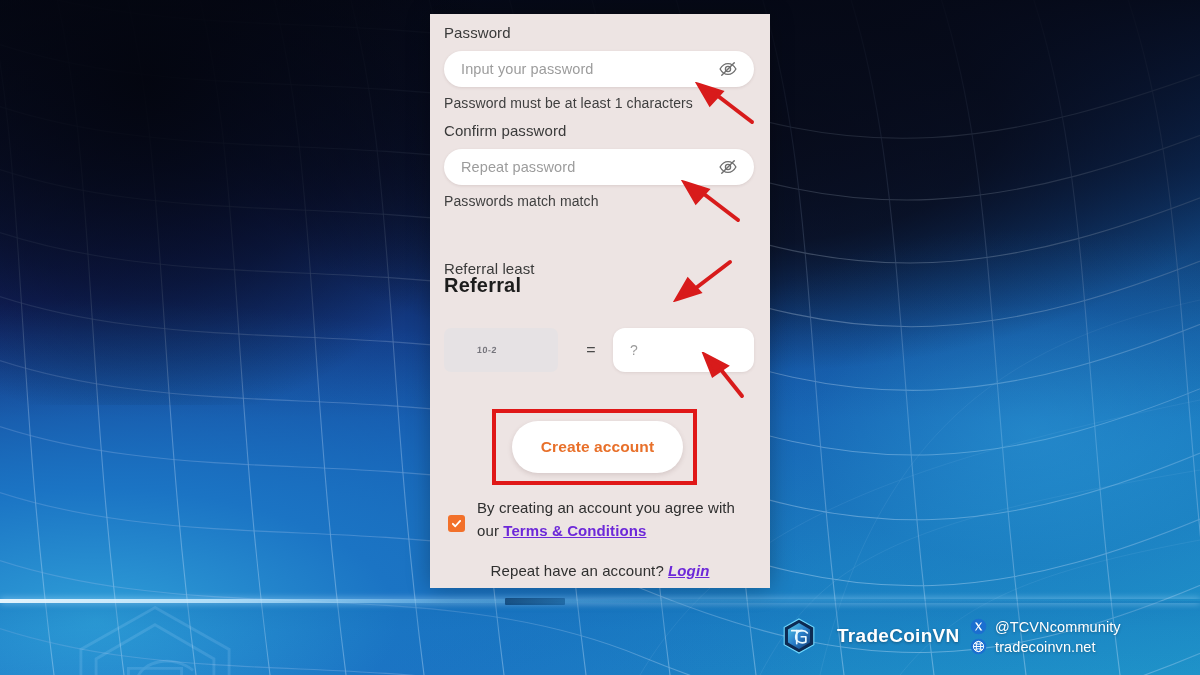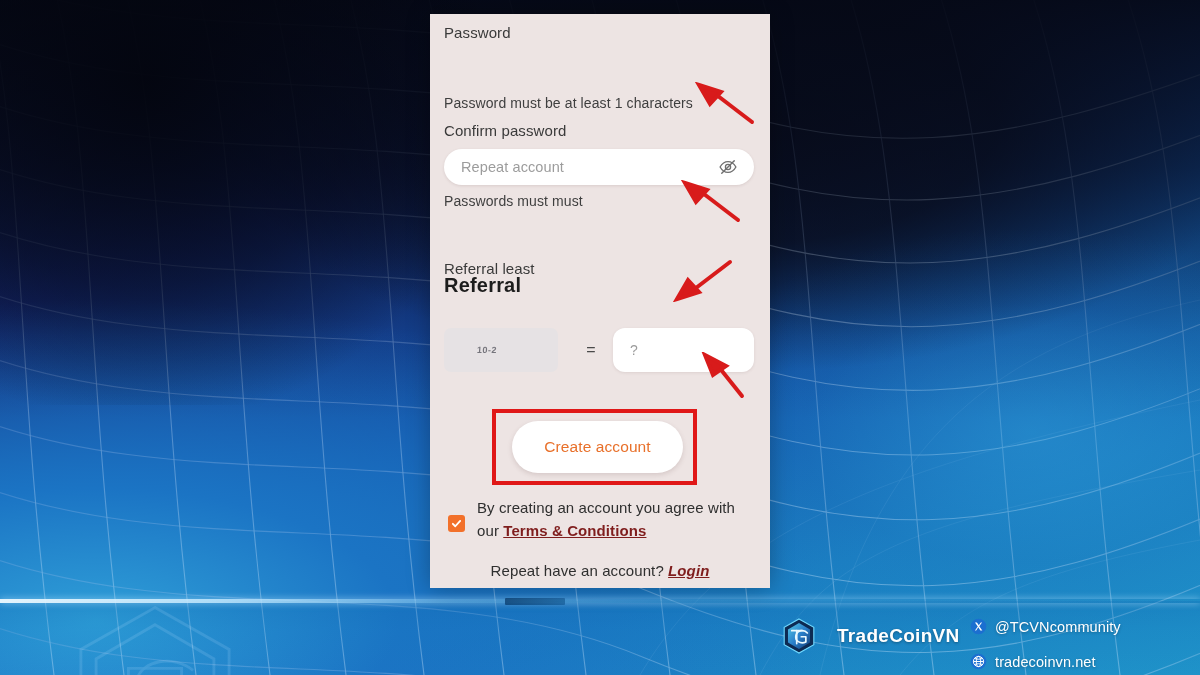--- a/index.html
+++ b/index.html
@@ -159,40 +159,40 @@
     box-sizing: border-box;
   }
   .cta-btn {
     position: absolute; left: 82px; top: 407px;
     width: 171px; height: 52px;
     background: #ffffff;
     border-radius: 26px;
     border: none;
     box-shadow: 0 2px 5px rgba(120,90,90,.20);
     color: #e8702a;
-    font-size: 15.5px; font-weight: normal;
+    font-size: 15.5px; font-weight: bold;
     font-family: "Liberation Sans", sans-serif;
     letter-spacing: .1px;
     cursor: pointer;
   }
 
   
   .terms-row { position: absolute; left: 18px; top: 482px; width: 306px; display: flex; align-items: flex-start; }
   .checkbox {
     width: 17px; height: 17px; flex: 0 0 17px;
     background: #f2702a; border-radius: 3px;
     display: flex; align-items: center; justify-content: center;
     margin-top: 19px; margin-right: 12px;
   }
   .terms-text {
     font-size: 15px; color: #2f2f2f; line-height: 1.55;
     letter-spacing: .1px;
   }
   .link {
-    color: #7f1d1d; text-decoration: underline; font-weight: bold;
+    color: #6d28d9; text-decoration: underline; font-weight: bold;
     cursor: pointer;
   }
   .login-row {
     position: absolute; left: 0; right: 0; top: 548px;
     text-align: center; font-size: 15px; color: #2f2f2f;
     letter-spacing: .1px;
   }
   .login-row .link { font-weight: bold; font-style: italic; }
 
   
@@ -204,21 +204,21 @@
     display: flex; align-items: center;
   }
   .brand-name {
     margin-left: 19px;
     color: #ffffff; font-size: 19px; font-weight: bold;
     letter-spacing: .3px;
     text-shadow: 0 1px 3px rgba(0,0,0,.35);
   }
   .socials {
     position: absolute; left: 970px; top: 618px;
-    display: flex; flex-direction: column; gap: 18px;
+    display: flex; flex-direction: column; gap: 3px;
   }
   .social-row { display: flex; align-items: center; }
   .social-row .s-txt {
     margin-left: 8px; color: #ffffff; font-size: 14.5px;
     letter-spacing: .1px;
     text-shadow: 0 1px 3px rgba(0,0,0,.3);
   }
 </style>
 </head>
 <body>
@@ -290,37 +290,47 @@
       <path d="M72 72 L128 72 L128 86 L108 86 L108 134 L92 134 L92 86 L72 86 Z"></path>
       <path d="M140 74 C 120 58, 86 62, 80 86 C 74 112, 100 128, 122 120 L122 100 L104 100"></path>
     </g>
   </svg>
 
   <div class="panel">
     <div class="panel-inner">
 
       <div class="field-label lbl-password">Password</div>
 
-
-      <div class="hint hint-pw">Password must be at least 1 characters</div>
-
-      <div class="field-label lbl-confirm">Confirm password</div>
-
-      <div class="pill-input in-confirm">
-        <span class="ph">Repeat account</span>
+      <div class="pill-input in-password">
+        <span class="ph">Input your password</span>
         <span class="eye-btn">
           <svg width="20" height="20" viewBox="0 0 24 24" fill="none" stroke="#6f6f6f" stroke-width="1.6" stroke-linecap="round">
             <path d="M2.5 12 C 5 7.5, 9 5.5, 12 5.5 C 15 5.5, 19 7.5, 21.5 12 C 19 16.5, 15 18.5, 12 18.5 C 9 18.5, 5 16.5, 2.5 12 Z"></path>
             <circle cx="12" cy="12" r="3.1"></circle>
             <line x1="4.5" y1="19.5" x2="19.5" y2="4.5"></line>
           </svg>
         </span>
       </div>
 
-      <div class="hint hint-match">Passwords must must</div>
+      <div class="hint hint-pw">Password must be at least 1 characters</div>
+
+      <div class="field-label lbl-confirm">Confirm password</div>
+
+      <div class="pill-input in-confirm">
+        <span class="ph">Repeat password</span>
+        <span class="eye-btn">
+          <svg width="20" height="20" viewBox="0 0 24 24" fill="none" stroke="#6f6f6f" stroke-width="1.6" stroke-linecap="round">
+            <path d="M2.5 12 C 5 7.5, 9 5.5, 12 5.5 C 15 5.5, 19 7.5, 21.5 12 C 19 16.5, 15 18.5, 12 18.5 C 9 18.5, 5 16.5, 2.5 12 Z"></path>
+            <circle cx="12" cy="12" r="3.1"></circle>
+            <line x1="4.5" y1="19.5" x2="19.5" y2="4.5"></line>
+          </svg>
+        </span>
+      </div>
+
+      <div class="hint hint-match">Passwords match match</div>
 
       <div class="section-title">Referral</div>
 
       <div class="field-label lbl-refcode">Referral least</div>
 
 
       <div class="captcha-img">
         <span class="captcha-txt">10-2</span>
       </div>
       <div class="eq-sign">=</div>

